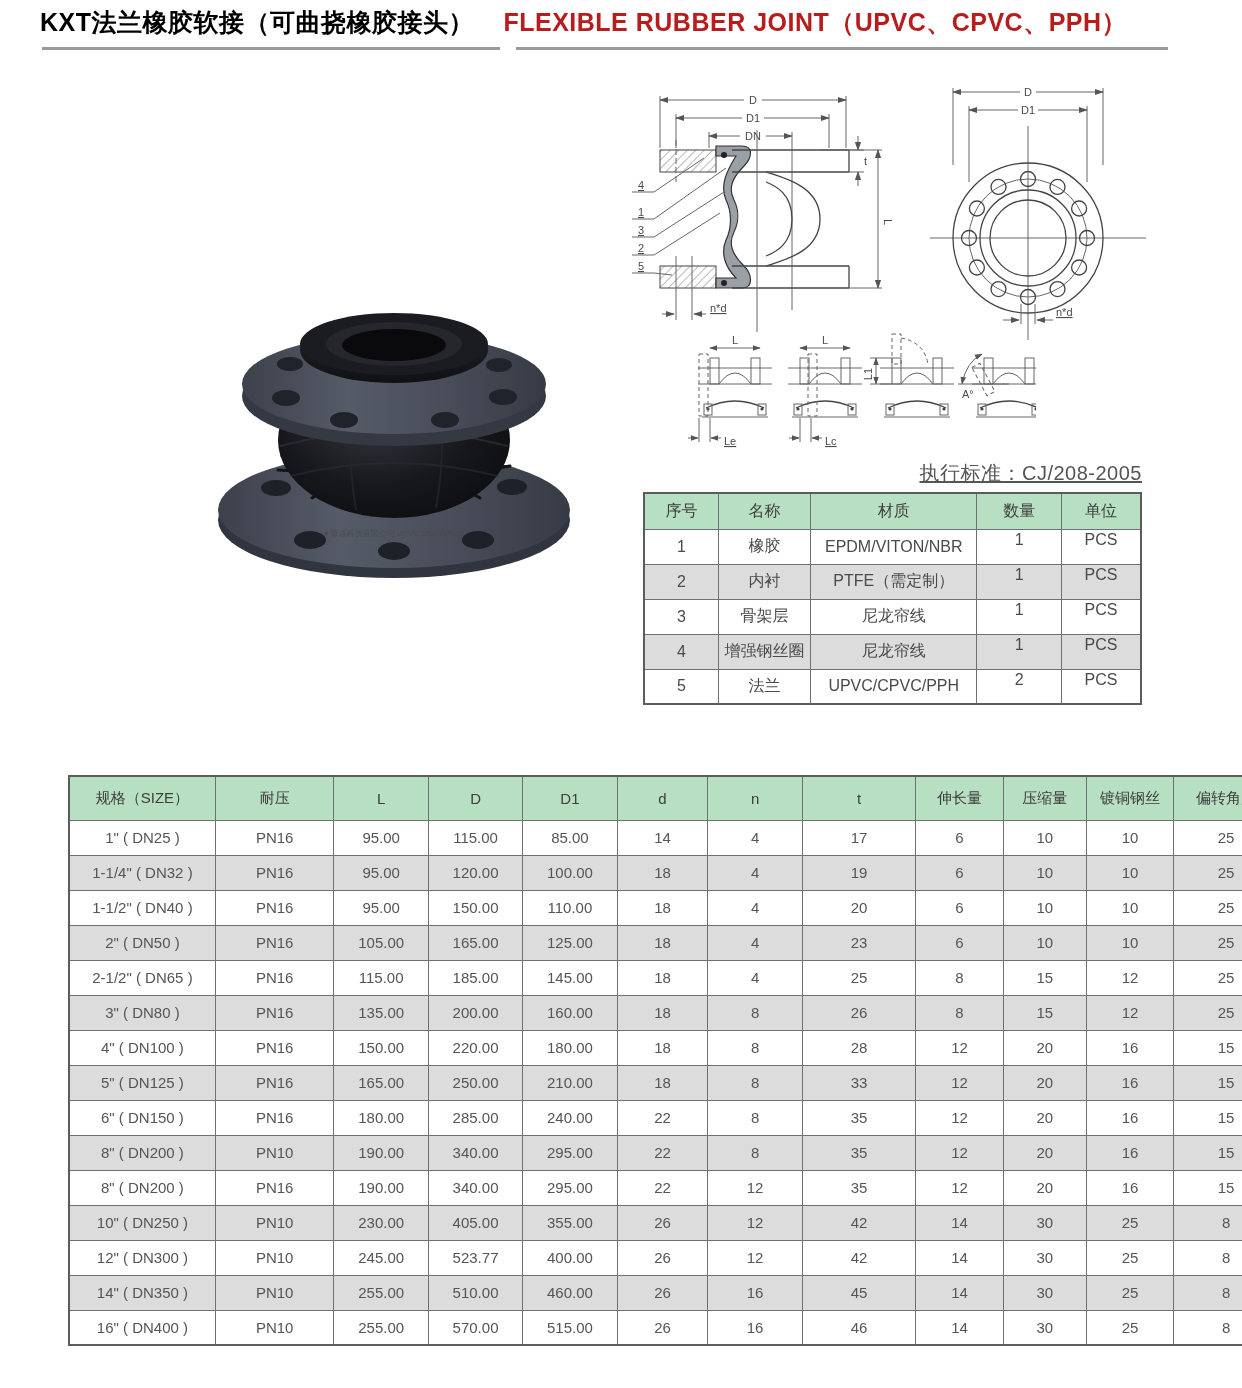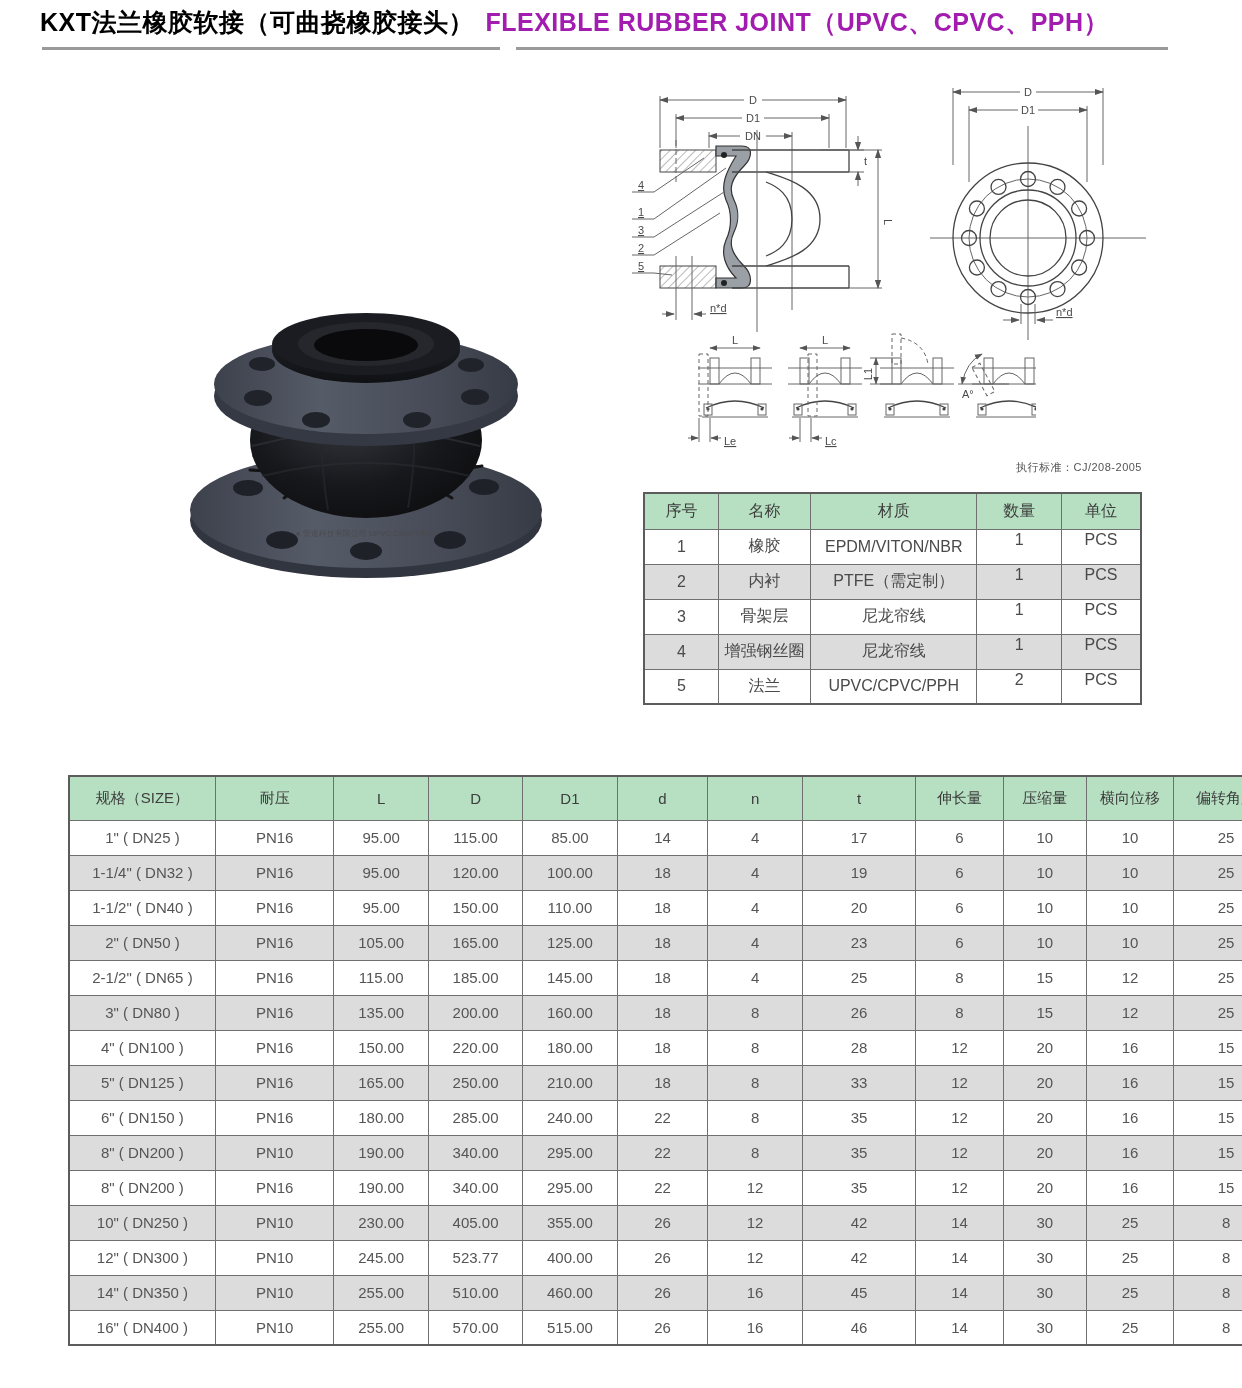--- a/index.html
+++ b/index.html
@@ -5,33 +5,33 @@
   * { margin:0; padding:0; box-sizing:border-box; }
   html,body { background:#ffffff; }
   body {
     width:1242px; height:1388px; position:relative;
     font-family:"Liberation Sans","DejaVu Sans",sans-serif;
     color:#4a4a4a; overflow:hidden;
   }
   .page-header { position:absolute; left:40px; top:6px; width:1160px; }
   .title-line { font-size:25px; font-weight:bold; letter-spacing:0.5px; white-space:nowrap; }
   .title-zh { color:#000000; }
-  .title-en { color:#a21caf; margin-left:4px; }
+  .title-en { color:#b91c1c; margin-left:22px; }
   .rule { position:absolute; height:3px; background:#9a9a9a; top:47px; }
   .rule-zh { left:42px; width:458px; }
   .rule-en { left:516px; width:652px; }
 
-  .photo-wrap { position:absolute; left:166px; top:288px; width:400px; height:300px; }
+  .photo-wrap { position:absolute; left:194px; top:288px; width:400px; height:300px; }
   .drawing-section { position:absolute; left:614px; top:70px; width:322px; height:272px; }
   .drawing-front { position:absolute; left:928px; top:70px; width:238px; height:272px; }
   .drawing-modes { position:absolute; left:688px; top:328px; width:348px; height:132px; }
 
   .standard-note {
     position:absolute; left:643px; top:460px; width:499px;
-    text-align:right; font-size:11px; color:#555; letter-spacing:0.5px;
+    text-align:right; font-size:20px; color:#555; letter-spacing:0.5px;text-decoration:underline;
   }
 
   table { border-collapse:collapse; table-layout:fixed; }
   th, td { border:1px solid #707070; text-align:center; font-weight:normal; overflow:hidden; white-space:nowrap; }
   thead th { background:#b7e0c2; color:#3d3d3d; }
   tbody tr:nth-child(even) td { background:#dcdcdc; }
   tbody tr:nth-child(odd)  td { background:#ffffff; }
 
   .parts-table { position:absolute; left:643px; top:492px; width:499px; border:2px solid #5c5c5c; }
   .parts-table th { height:36px; font-size:16px; }
@@ -407,21 +407,21 @@
         <th>规格（SIZE）</th>
         <th>耐压</th>
         <th>L</th>
         <th>D</th>
         <th>D1</th>
         <th>d</th>
         <th>n</th>
         <th>t</th>
         <th>伸长量</th>
         <th>压缩量</th>
-        <th>横向位移</th>
+        <th>镀铜钢丝</th>
         <th>偏转角度</th>
       </tr>
   </thead>
   <tbody>
       <tr>
         <td>1" ( DN25 )</td>
         <td>PN16</td>
         <td>95.00</td>
         <td>115.00</td>
         <td>85.00</td>

